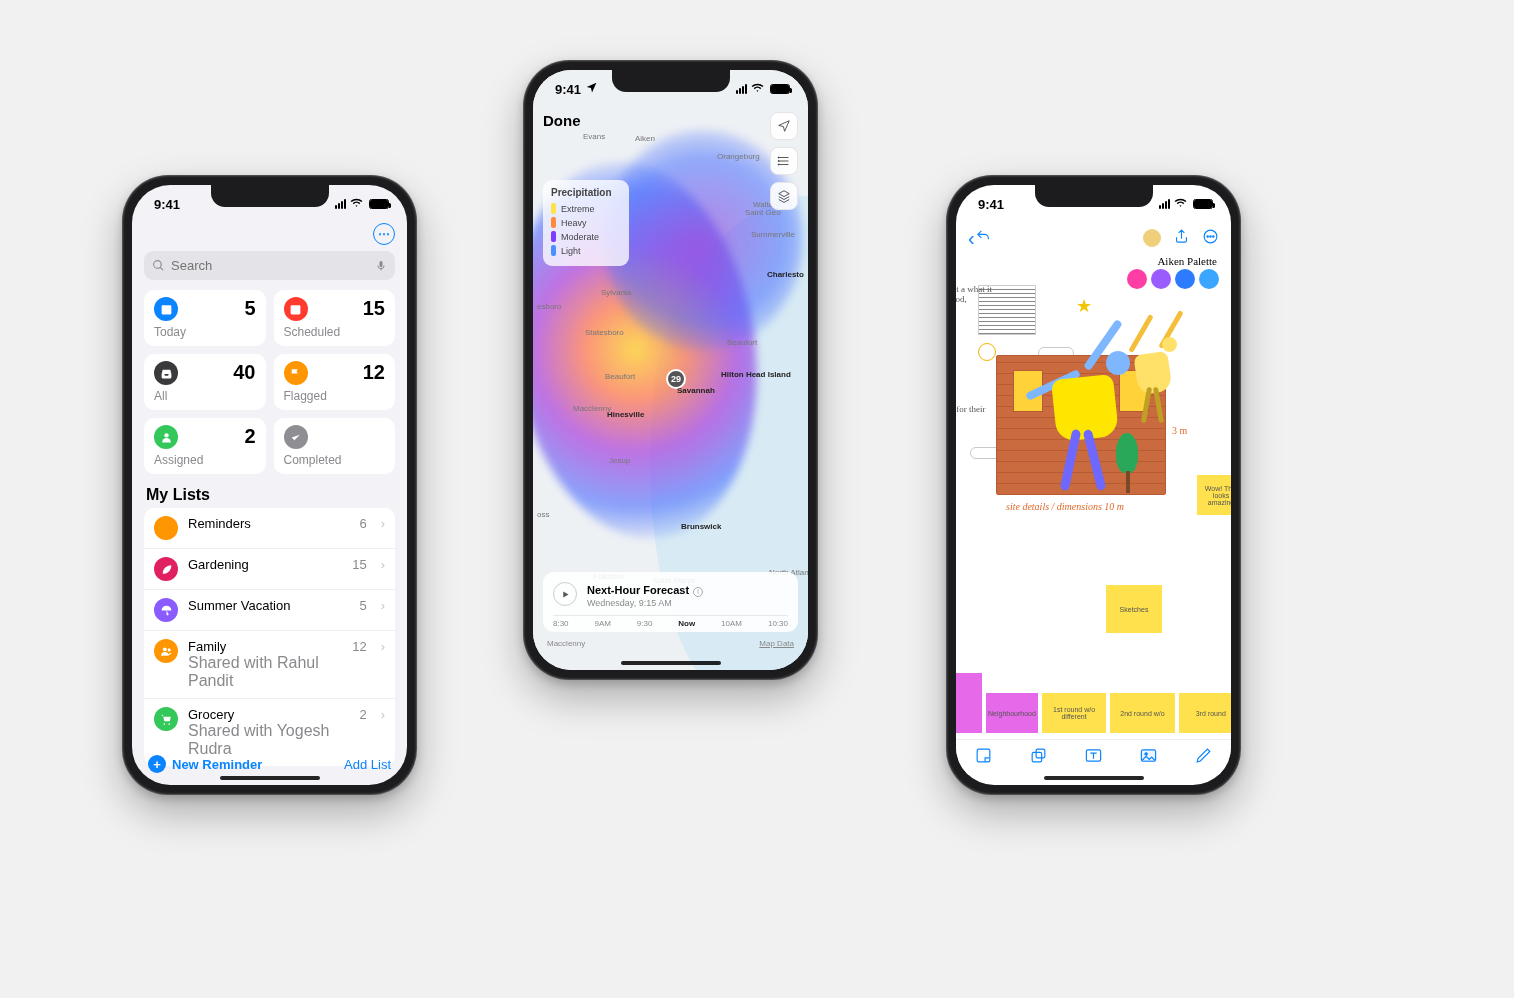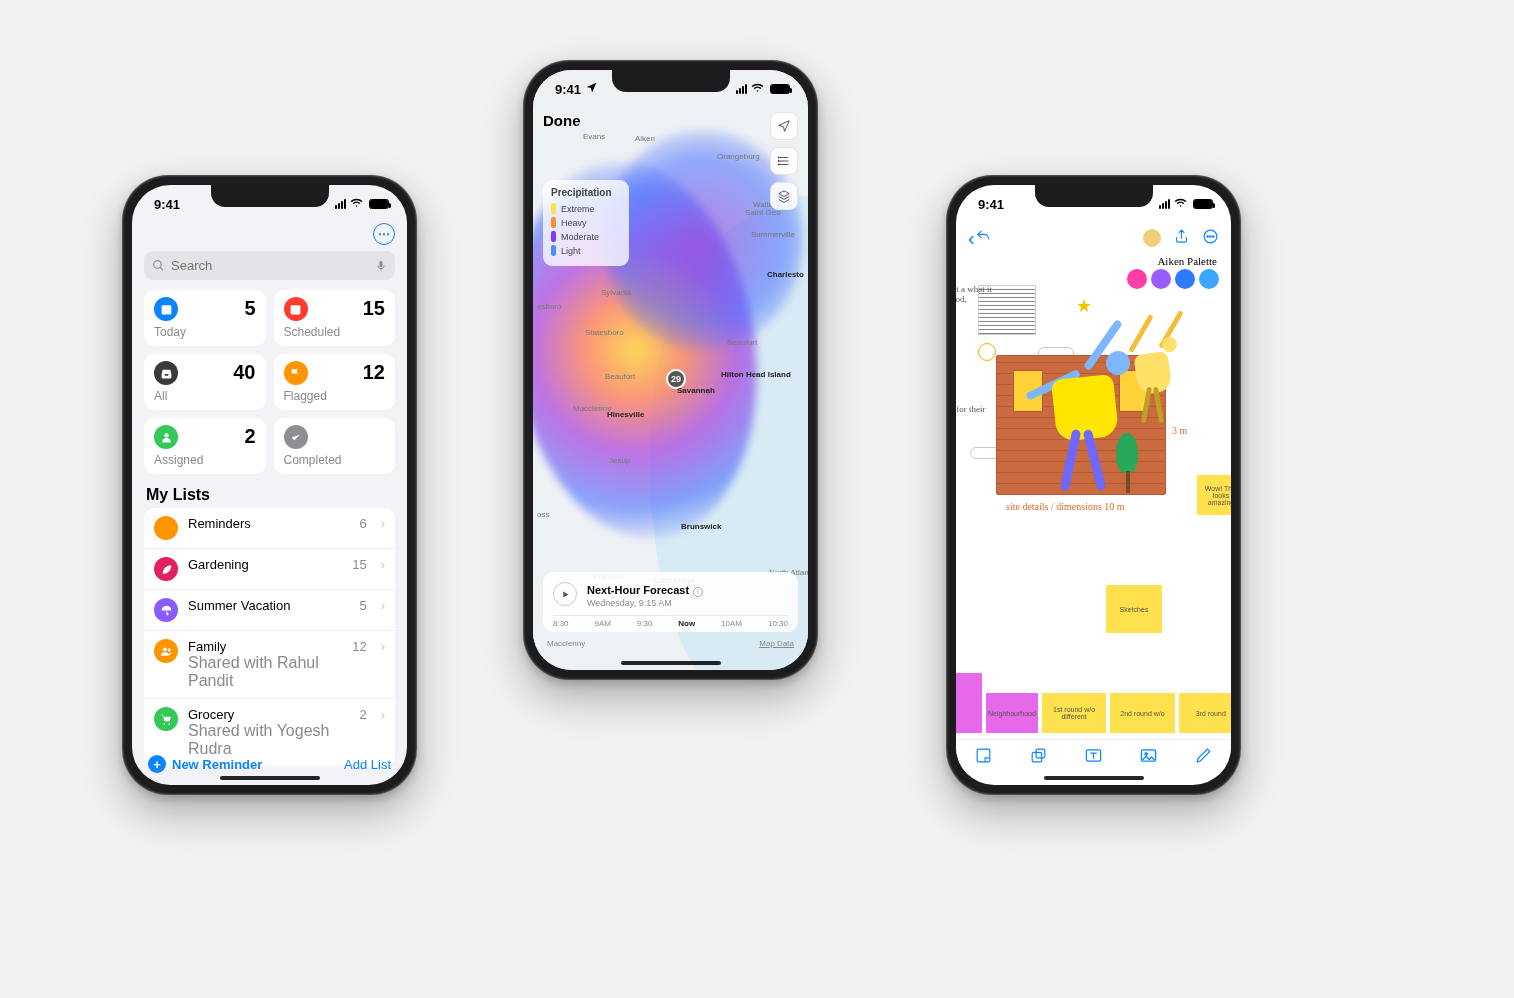--- a/index.html
+++ b/index.html
@@ -210,21 +210,21 @@
   .palette span{width:20px;height:20px;border-radius:50%;}
   .canvas{position:absolute;top:100px;left:0;right:0;bottom:52px;overflow:hidden;}
   .wall{position:absolute;top:70px;left:40px;width:170px;height:140px;border-radius:2px;
     background:
       repeating-linear-gradient(0deg,#c96a3f 0 10px,#b85a33 10px 11px),
       repeating-linear-gradient(90deg,transparent 0 22px,#b85a33 22px 23px);
     border:1px solid #b85a33;}
   .wall::before,.wall::after{content:"";position:absolute;top:14px;width:28px;height:40px;background:#ffd23a;border:1px solid #b85a33;}
   .wall::before{left:16px;} .wall::after{right:16px;}
   .dim{font-family:cursive;font-size:10px;color:#e06b2a;position:absolute;}
-  .dim.bottom{top:216px;left:50px;}
+  .dim.bottom{top:216px;left:50px;font-style:italic;}
   .dim.right{top:140px;left:216px;}
   .tree{position:absolute;top:148px;left:160px;width:24px;height:60px;}
   .tree .crown{width:22px;height:40px;background:#2aa85a;border-radius:50% 50% 40% 40%;}
   .tree .trunk{width:4px;height:22px;background:#7a4a28;margin:-2px auto 0;}
   .sun{position:absolute;top:58px;left:22px;width:18px;height:18px;border:1.2px solid #f5b200;border-radius:50%;}
   .cloud{position:absolute;background:#fff;border:1px solid #c9c9c9;border-radius:12px;height:12px;}
   .cloud.c1{top:62px;left:82px;width:36px;}
   .cloud.c2{top:162px;left:14px;width:38px;}
   .cloud.c3{top:86px;left:174px;width:36px;}
   .star{position:absolute;top:10px;left:120px;color:#f5c400;font-size:18px;}

